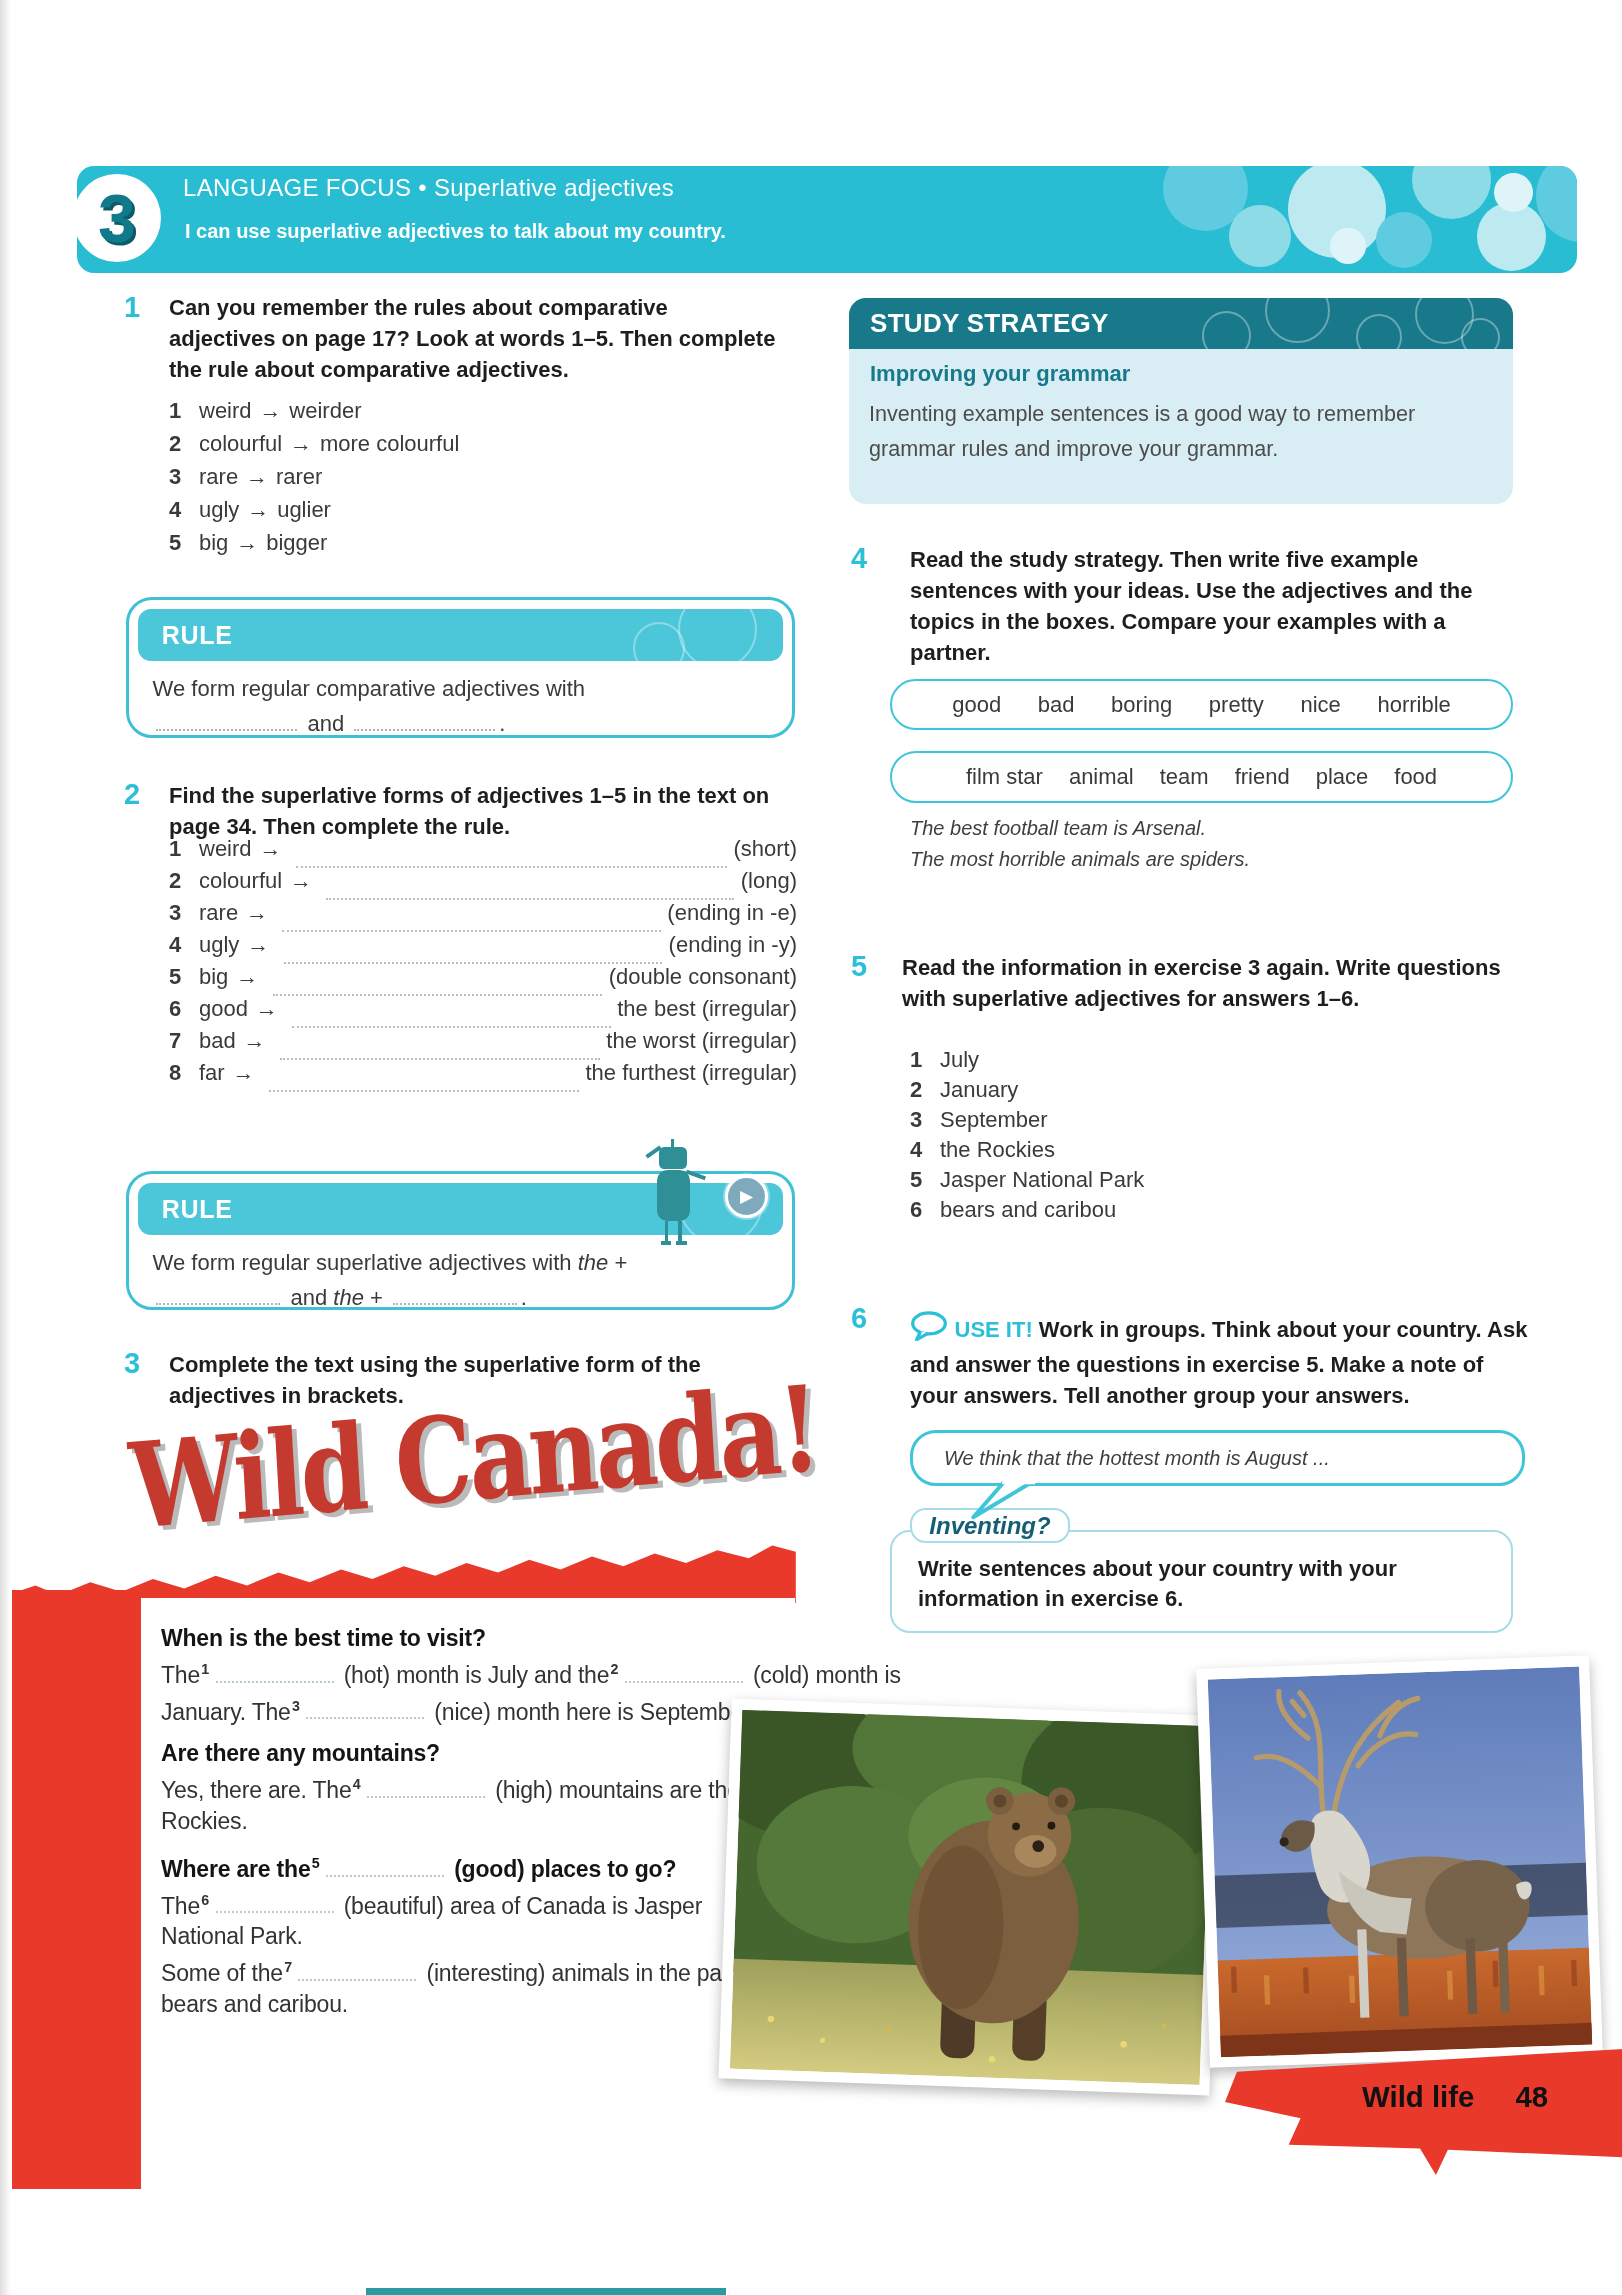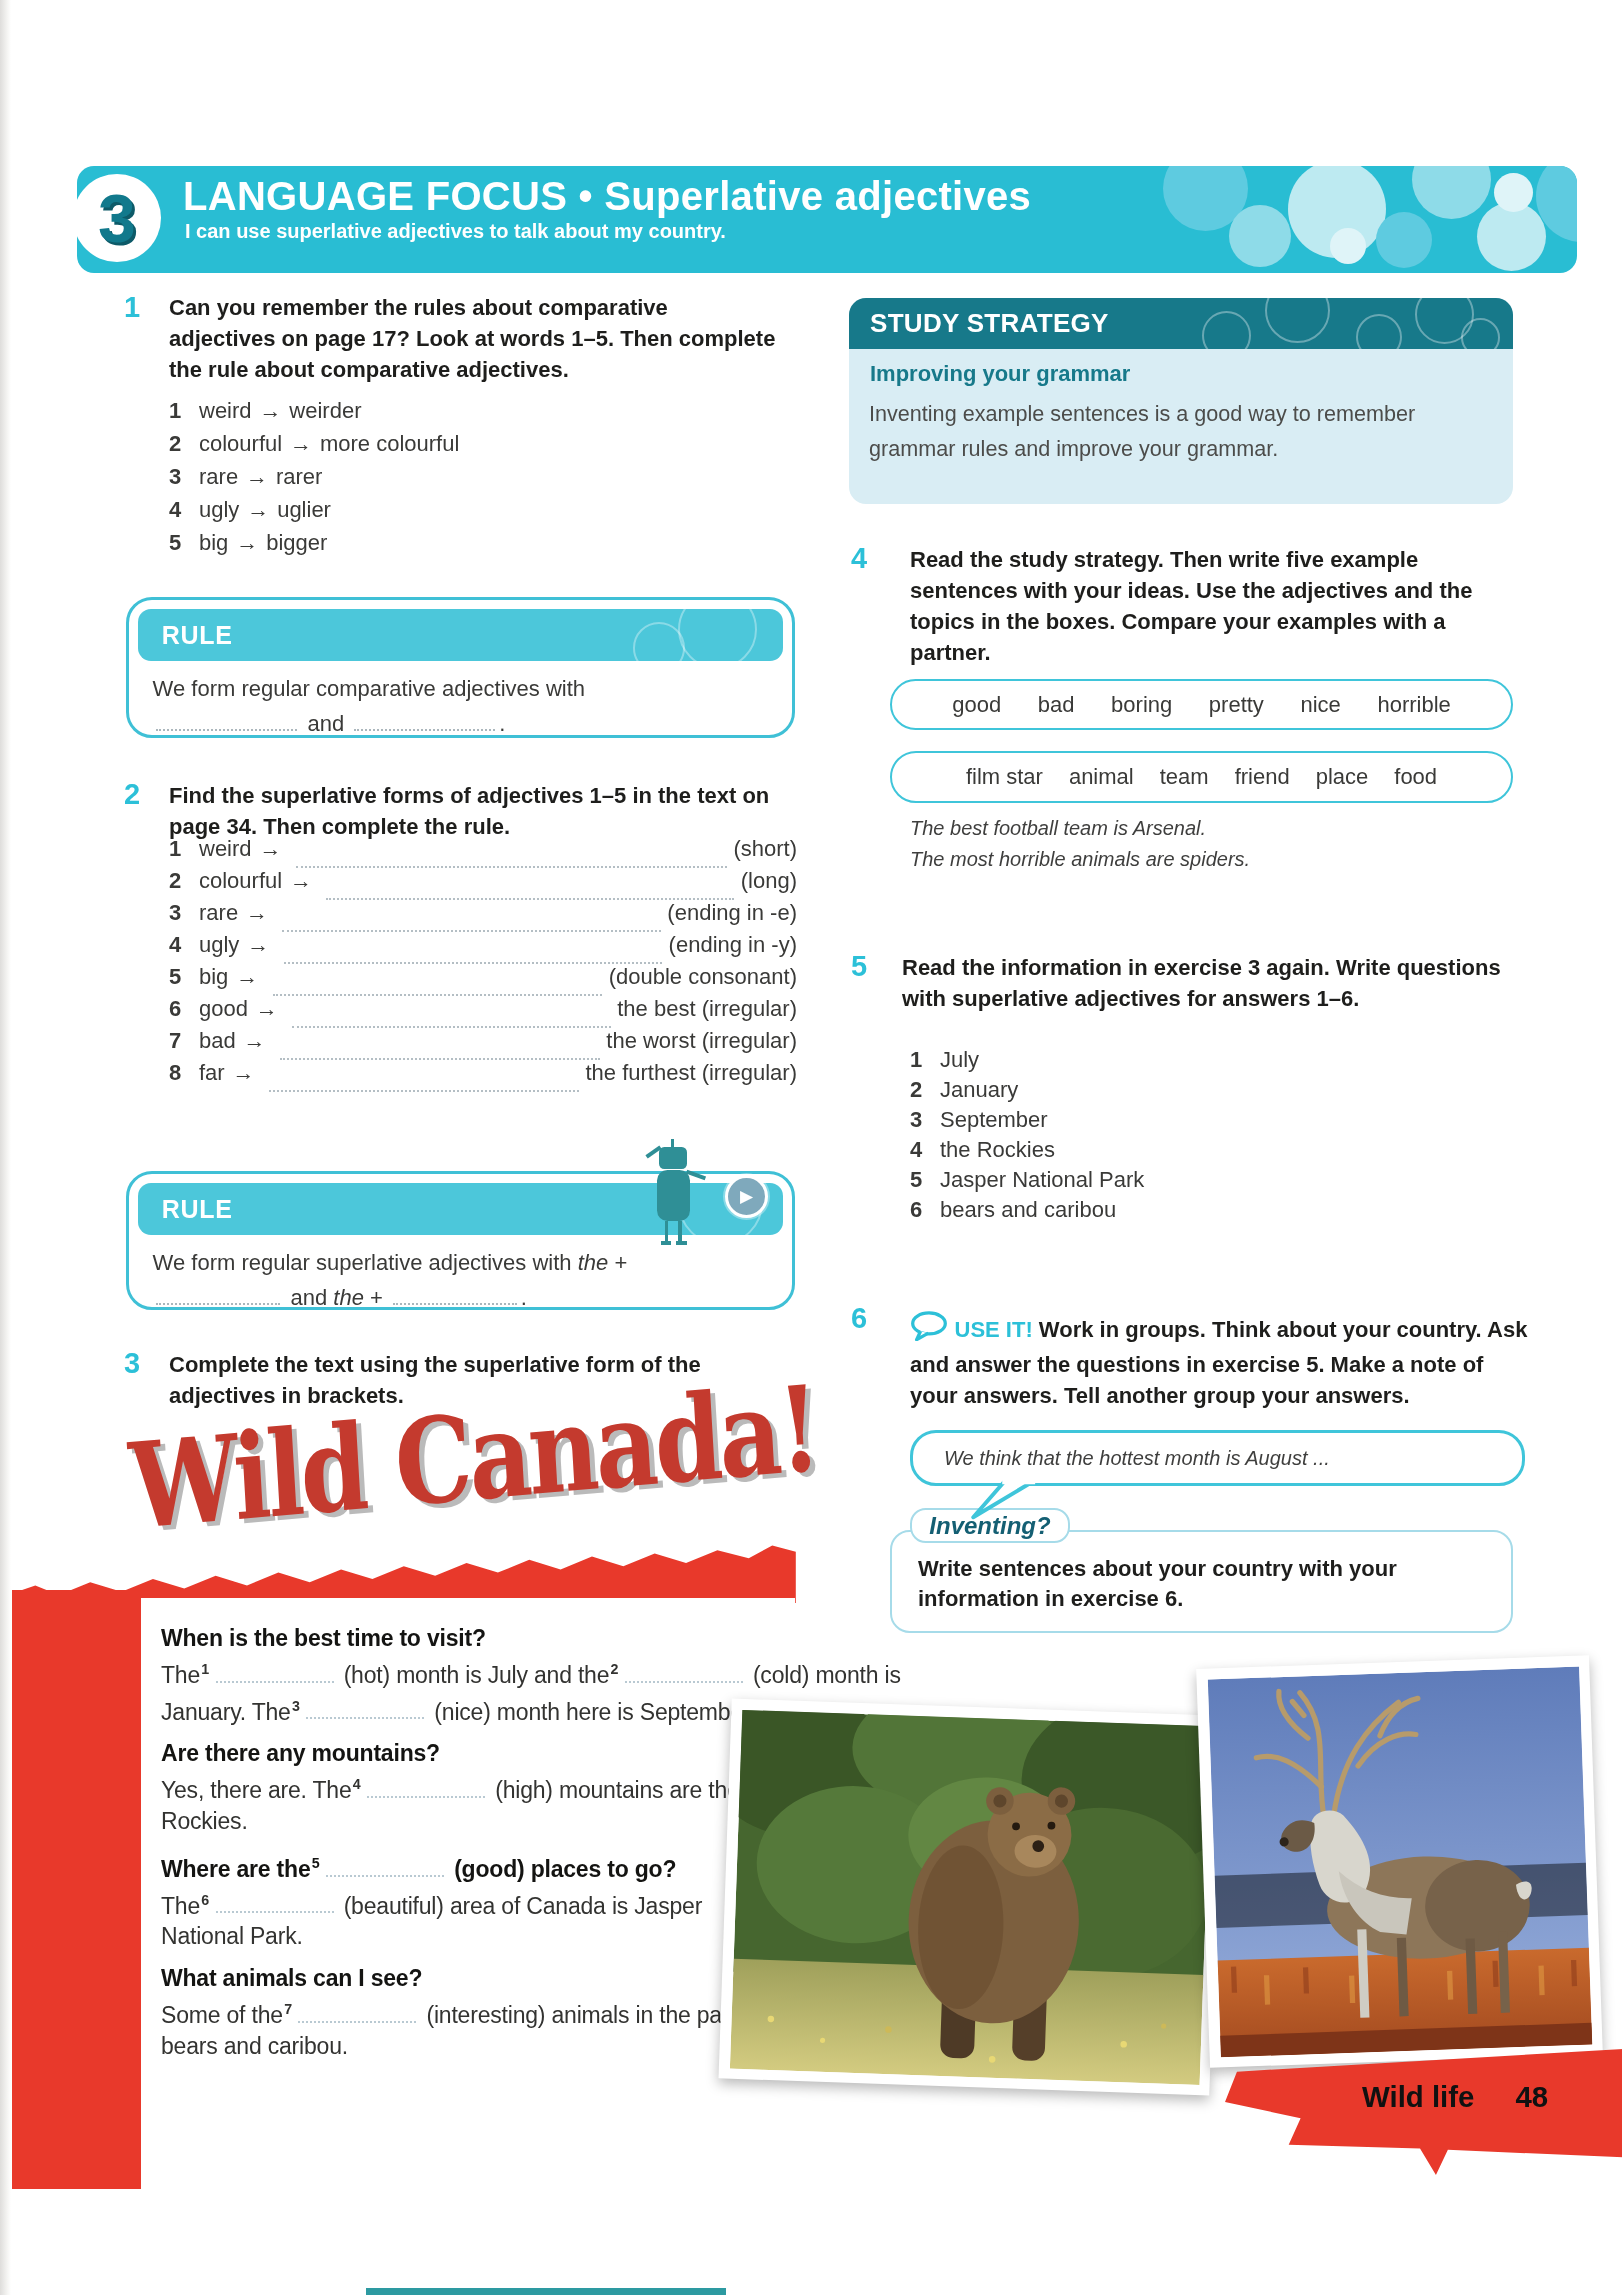--- a/index.html
+++ b/index.html
@@ -13,21 +13,21 @@
           background:linear-gradient(90deg,#dedddb,#f6f6f4 70%,#fff); }
 
   
   .band { left:77px; top:166px; width:1500px; height:107px; background:#29bdd3;
           border-radius:17px; overflow:hidden; }
   .blob { position:absolute; border-radius:50%; }
   .badge { left:73px; top:174px; width:88px; height:88px; border-radius:50%;
            background:#ffffff; text-align:center; line-height:88px;
            font-size:68px; font-weight:bold; color:#11798c;
            text-shadow:2.6px 2.6px 0 #0d5a68; z-index:3; }
-  .band-title { left:183px; top:174px; font-size:40px; font-weight:bold; color:#ffffff;
+  .band-title { left:183px; top:174px; font-size:24px; font-weight:normal; color:#ffffff;
                 letter-spacing:0.3px; z-index:3; }
   .band-sub   { left:185px; top:220px; font-size:20px; font-weight:bold; color:#ffffff; z-index:3; }
 
   
   .exnum { font-size:29px; font-weight:bold; color:#2cc0d8; }
   .extext { font-size:22px; font-weight:bold; color:#1e1e1c; line-height:31px; }
 
   .li { display:flex; align-items:baseline; height:33px; font-size:22px; color:#3a3a38; }
   .li .n { width:30px; font-weight:bold; color:#3a3a38; }
   .arr { margin:0 7.9px; color:#3a3a38; }
@@ -319,21 +319,20 @@
       <span>(high) mountains are the Rockies.</span>
     </div>
     <div class="q" style="width:687px;">
       <span>Where are the</span><sup>5</sup><span class="blank qa"></span>
       <span>(good) places to go?</span>
     </div>
     <div style="width:622px;">
       <span>The</span><sup>6</sup><span class="blank qa"></span>
       <span>(beautiful) area of Canada is Jasper National Park.</span>
     </div>
-    <div class="q">What animals can I see?</div>
     <div style="width:641px;">
       <span>Some of the</span><sup>7</sup><span class="blank qa"></span>
       <span>(interesting) animals in the park are bears and caribou.</span>
     </div>
   </div>
 
   <div class="abs photo bearphoto">
     <svg width="470" height="359" viewBox="0 0 718 548">
       <defs>
         <linearGradient id="grassG" x1="0" y1="0" x2="0" y2="1">

